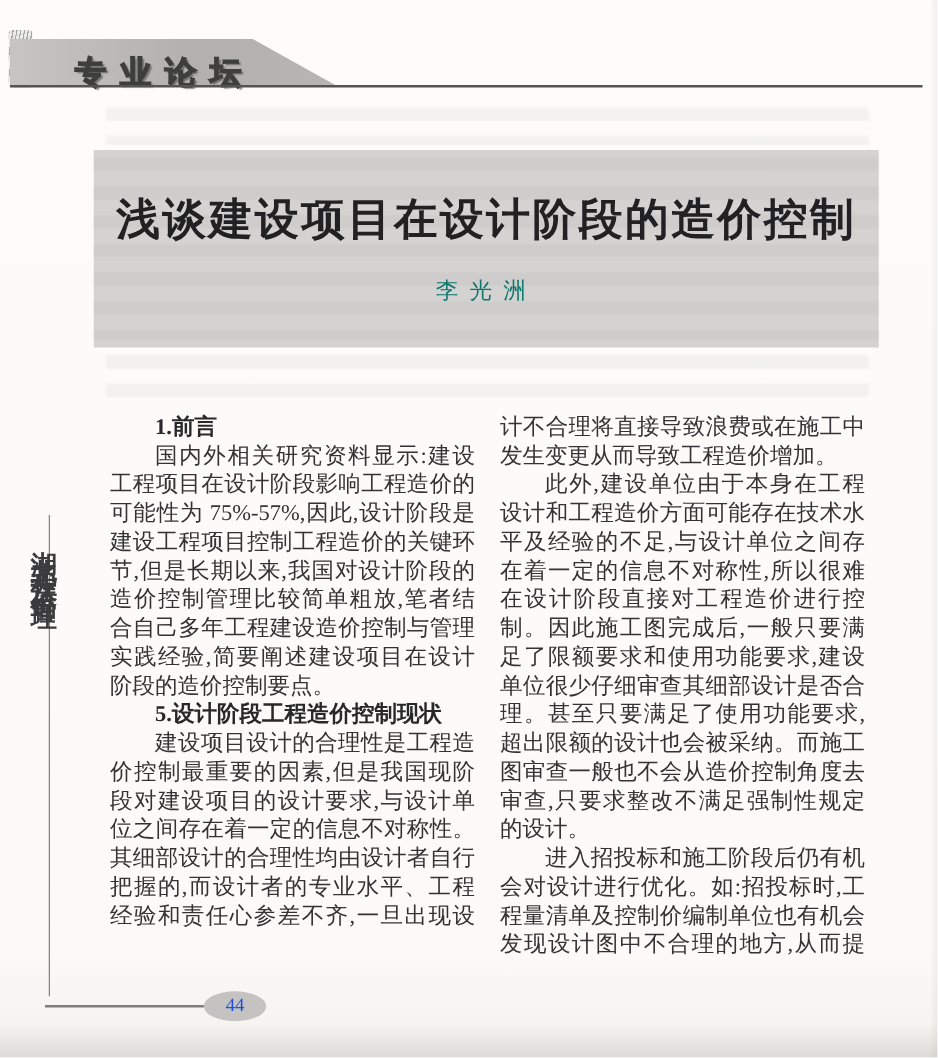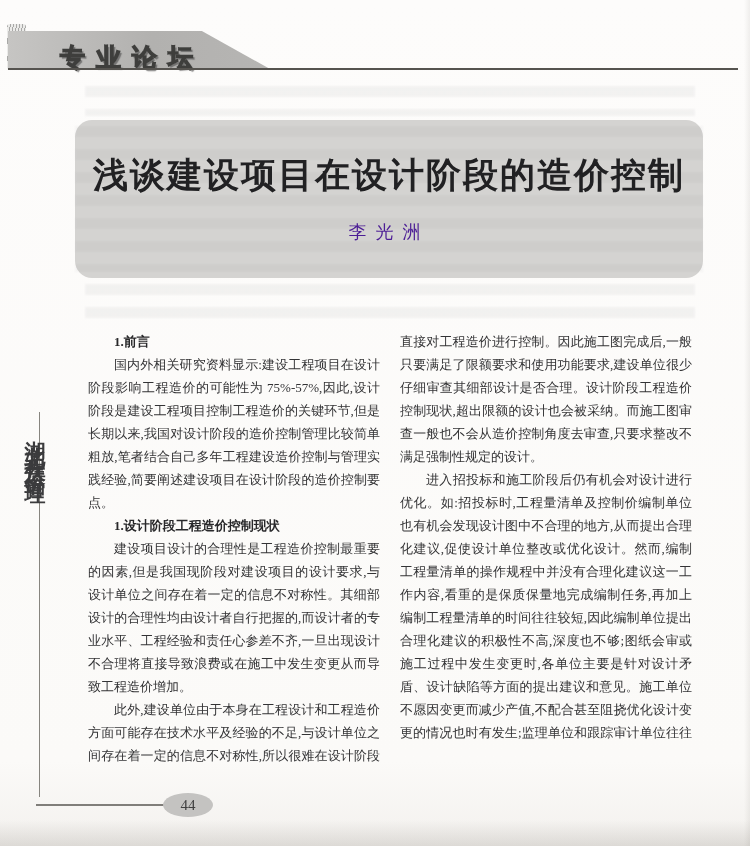--- a/index.html
+++ b/index.html
@@ -35,34 +35,33 @@
     margin-top:36px;
   }
   .header-line{
     position:absolute;left:8px;top:68px;width:730px;height:2px;
     background:#55534f;
   }
   
   .title-box{
     position:absolute;left:75px;top:120px;width:628px;height:158px;
     background:#d4d3d1;
-    border-radius:17px;
   }
   .article-title{
     position:absolute;left:0;top:32px;width:100%;
     text-align:center;
     font-family:"Liberation Sans","DejaVu Sans",sans-serif;
     font-weight:bold;font-size:35px;letter-spacing:2px;
     color:#212123;white-space:nowrap;
   }
   .article-author{
     position:absolute;left:0;top:100px;width:100%;
     text-align:center;
     font-family:"DejaVu Serif","Liberation Serif",serif;
-    font-size:18px;letter-spacing:9px;color:#4c1d95;
+    font-size:18px;letter-spacing:9px;color:#0f766e;
   }
   
   .bleed{
     position:absolute;pointer-events:none;
     background:repeating-linear-gradient(180deg,
       rgba(110,112,120,.07) 0 11px,rgba(110,112,120,0) 11px 23px);
     filter:blur(1px);
   }
   .bleed.b1{left:85px;top:86px;width:610px;height:30px;}
   .bleed.b2{left:85px;top:126px;width:610px;height:146px;opacity:.8;}
@@ -77,39 +76,39 @@
     writing-mode:vertical-rl;text-orientation:upright;
     font-family:"DejaVu Serif","Liberation Serif",serif;
     font-size:21px;letter-spacing:6px;font-weight:600;
     color:#3b3b3d;
   }
   
   .body-columns{
     position:absolute;left:88px;top:330px;width:604px;height:442px;
     column-count:2;column-gap:20px;column-fill:auto;
     overflow:hidden;
-    font-size:13px;line-height:23px;color:#333335;
+    font-size:18px;line-height:23px;color:#333335;
     text-align:justify;
   }
   .section-heading{
     font-weight:bold;color:#28282a;text-indent:2em;
   }
   .body-paragraph{
     margin:0;text-indent:2em;
   }
   
   .footer-line{
     position:absolute;left:36px;top:804px;width:132px;height:2px;
     background:#807e7a;
   }
   .page-oval{
     position:absolute;left:163px;top:793px;width:50px;height:24px;
     background:#c4c3c1;border-radius:50%;
     text-align:center;line-height:24px;
-    font-size:15px;color:#404040;
+    font-size:15px;color:#1d4ed8;
     font-family:"Liberation Serif","DejaVu Serif",serif;
   }
   
   .scan-edge-bottom{
     position:absolute;left:0;bottom:0;width:100%;height:26px;
     background:linear-gradient(180deg,rgba(140,135,128,0) 0%,rgba(140,135,128,.22) 100%);
   }
   .scan-edge-right{
     position:absolute;right:0;top:0;width:6px;height:100%;
     background:linear-gradient(270deg,rgba(140,135,128,.12),rgba(140,135,128,0));
@@ -137,23 +136,23 @@
 
   <div class="bleed b3"></div>
 
   <div class="sidebar-line"></div>
   <div class="sidebar-title">湖北工程造价管理</div>
 
   <div class="body-columns">
 
   <div class="section-heading">1.前言</div>
       <p class="body-paragraph">国内外相关研究资料显示:建设工程项目在设计阶段影响工程造价的可能性为 75%-57%,因此,设计阶段是建设工程项目控制工程造价的关键环节,但是长期以来,我国对设计阶段的造价控制管理比较简单粗放,笔者结合自己多年工程建设造价控制与管理实践经验,简要阐述建设项目在设计阶段的造价控制要点。</p>
-      <div class="section-heading">1.设计阶段工程造价控制现状</div>
+      <div class="section-heading">5.设计阶段工程造价控制现状</div>
       <p class="body-paragraph">建设项目设计的合理性是工程造价控制最重要的因素,但是我国现阶段对建设项目的设计要求,与设计单位之间存在着一定的信息不对称性。其细部设计的合理性均由设计者自行把握的,而设计者的专业水平、工程经验和责任心参差不齐,一旦出现设计不合理将直接导致浪费或在施工中发生变更从而导致工程造价增加。</p>
-      <p class="body-paragraph">此外,建设单位由于本身在工程设计和工程造价方面可能存在技术水平及经验的不足,与设计单位之间存在着一定的信息不对称性,所以很难在设计阶段直接对工程造价进行控制。因此施工图完成后,一般只要满足了限额要求和使用功能要求,建设单位很少仔细审查其细部设计是否合理。设计阶段工程造价控制现状,超出限额的设计也会被采纳。而施工图审查一般也不会从造价控制角度去审查,只要求整改不满足强制性规定的设计。</p>
+      <p class="body-paragraph">此外,建设单位由于本身在工程设计和工程造价方面可能存在技术水平及经验的不足,与设计单位之间存在着一定的信息不对称性,所以很难在设计阶段直接对工程造价进行控制。因此施工图完成后,一般只要满足了限额要求和使用功能要求,建设单位很少仔细审查其细部设计是否合理。甚至只要满足了使用功能要求,超出限额的设计也会被采纳。而施工图审查一般也不会从造价控制角度去审查,只要求整改不满足强制性规定的设计。</p>
       <p class="body-paragraph">进入招投标和施工阶段后仍有机会对设计进行优化。如:招投标时,工程量清单及控制价编制单位也有机会发现设计图中不合理的地方,从而提出合理化建议,促使设计单位整改或优化设计。然而,编制工程量清单的操作规程中并没有合理化建议这一工作内容,看重的是保质保量地完成编制任务,再加上编制工程量清单的时间往往较短,因此编制单位提出合理化建议的积极性不高,深度也不够;图纸会审或施工过程中发生变更时,各单位主要是针对设计矛盾、设计缺陷等方面的提出建议和意见。施工单位不愿因变更而减少产值,不配合甚至阻挠优化设计变更的情况也时有发生;监理单位和跟踪审计单位往往认为设计单位应对设计的不合理性负完全责任,按照各负其责</p>
     </div>
 
   <div class="footer-line"></div>
   <div class="page-oval">44</div>
 
   <div class="scan-edge-bottom"></div>
   <div class="scan-edge-right"></div>
 
 </div>

